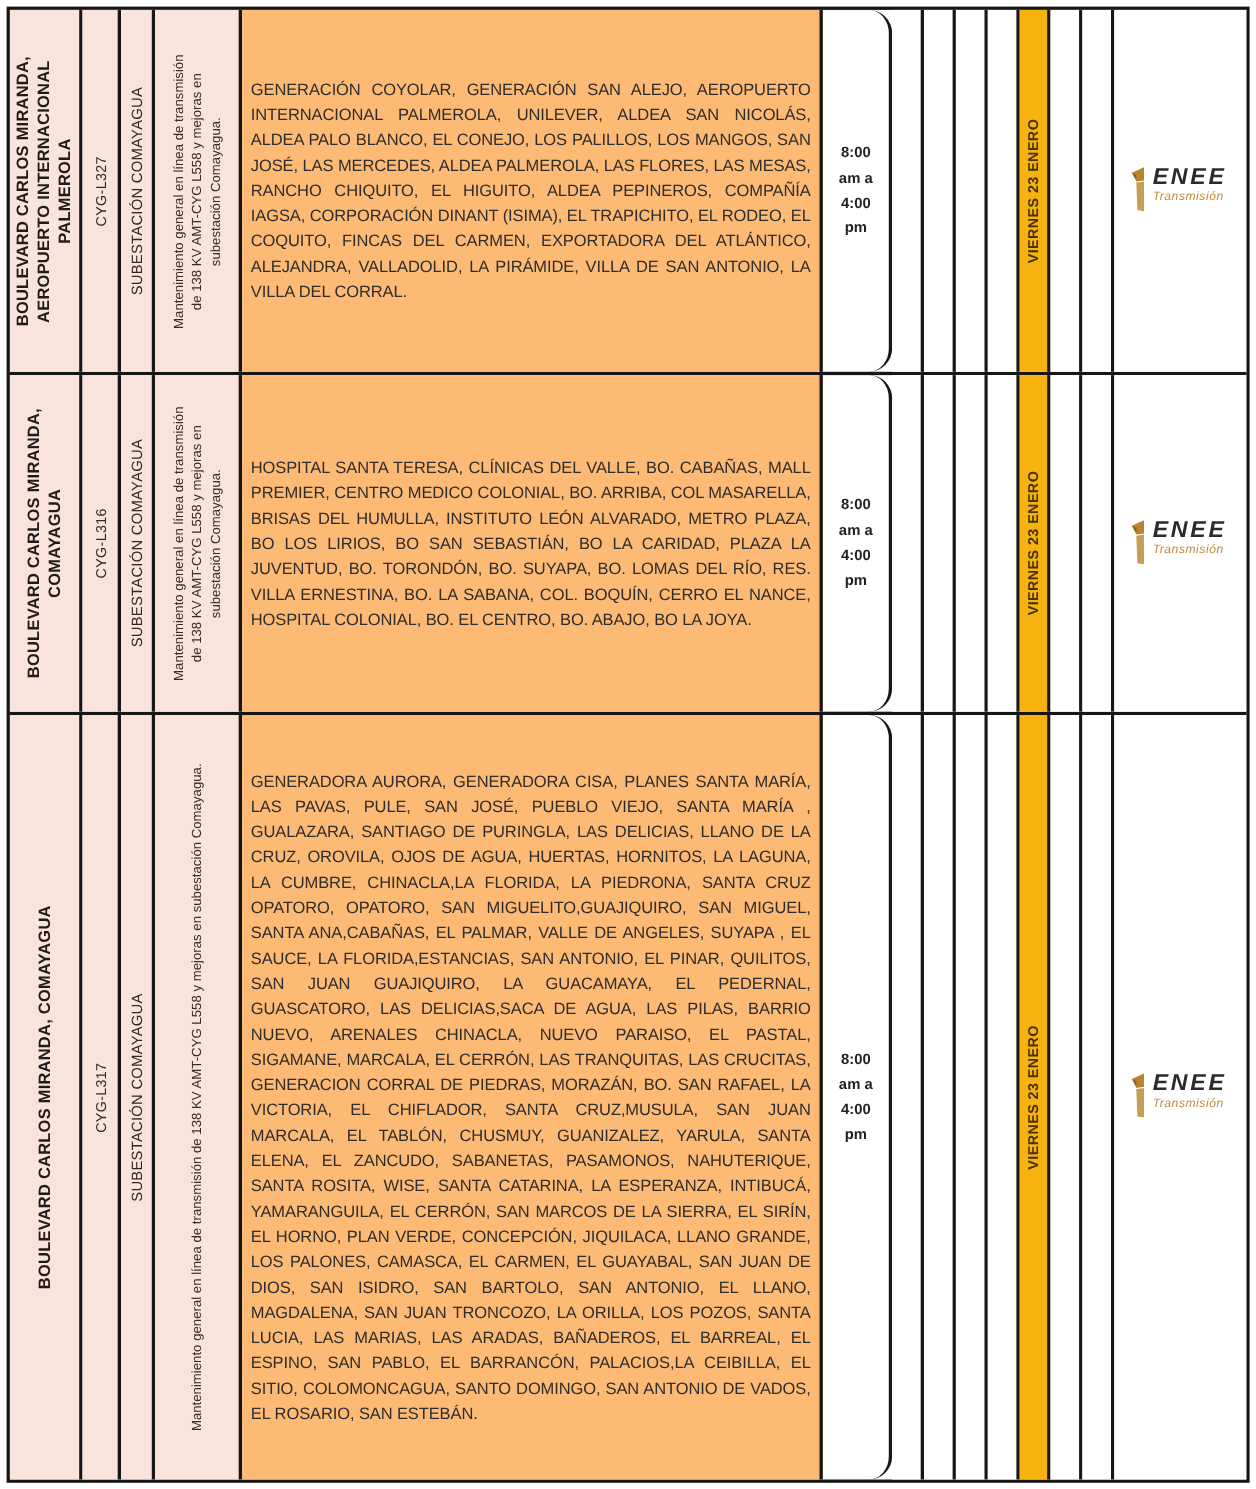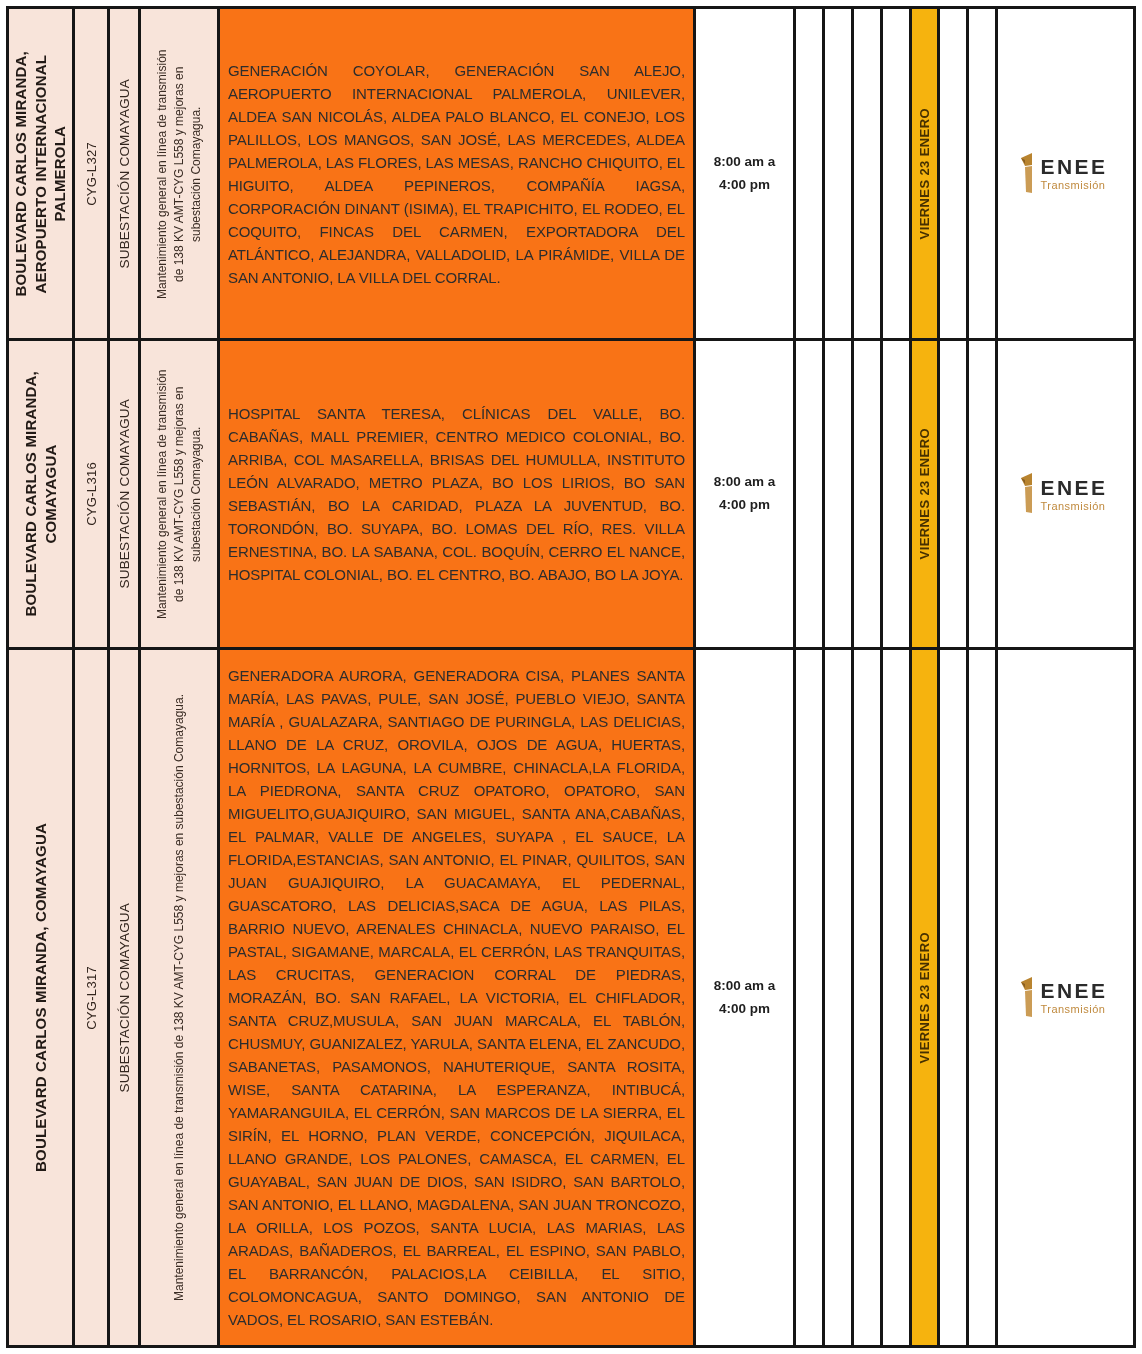--- a/index.html
+++ b/index.html
@@ -19,22 +19,22 @@
   .cell{
     box-sizing:border-box;border-right:3px solid var(--border_black,#161616);
     display:flex;align-items:center;justify-content:center;overflow:hidden;
   }
   .cell:last-child{border-right:none;}
   .peach{background:var(--peach_bg,#F8E4DA);}
   .c-title{width:66px;}
   .c-code{width:35px;}
   .c-sub{width:31px;}
   .c-maint{width:79px;}
-  .c-body{width:476px;background:#f97316;}
-  .c-time{width:100px;}
+  .c-body{width:528px;background:#fdba74;}
+  .c-time{width:63px;border-radius:21px;}
   .c-n{width:29px;background:#fff;}
   .c-date{width:28px;background:var(--highlight_yellow,#F6B30E);}
   .c-logo{flex:1;background:#fff;}
 
   .vtext{
     writing-mode:vertical-rl;transform:rotate(180deg);
     text-align:center;white-space:normal;
   }
   .title{font-weight:bold;font-size:15px;line-height:19.5px;color:#221a16;letter-spacing:.2px;}
   .title .tline{display:block;}
@@ -47,21 +47,21 @@
     text-align:justify;color:#2d2d2d;letter-spacing:-0.1px;
   }
   .time{
     font-weight:bold;font-size:13.5px;line-height:1.7;text-align:center;
     color:#1f1f1f;padding:0 6px;
   }
   .date{
     font-weight:bold;font-size:13px;letter-spacing:.4px;
     color:var(--date_text,#463000);
   }
-  .logo{display:flex;align-items:center;gap:5px;padding:2px 3px 2px 0;}
+  .logo{display:flex;gap:5px;padding:2px 3px 2px 0;font-style:italic;}
   .logo-text{display:flex;flex-direction:column;align-items:flex-start;}
   .logo-name{
     font-weight:900;font-size:21px;letter-spacing:2.5px;line-height:1;
     color:var(--logo_dark,#2B2B2B);
   }
   .logo-sub{
     font-size:11px;letter-spacing:.5px;margin-top:2px;
     color:var(--logo_gold,#C08A3E);
   }
 </style>

